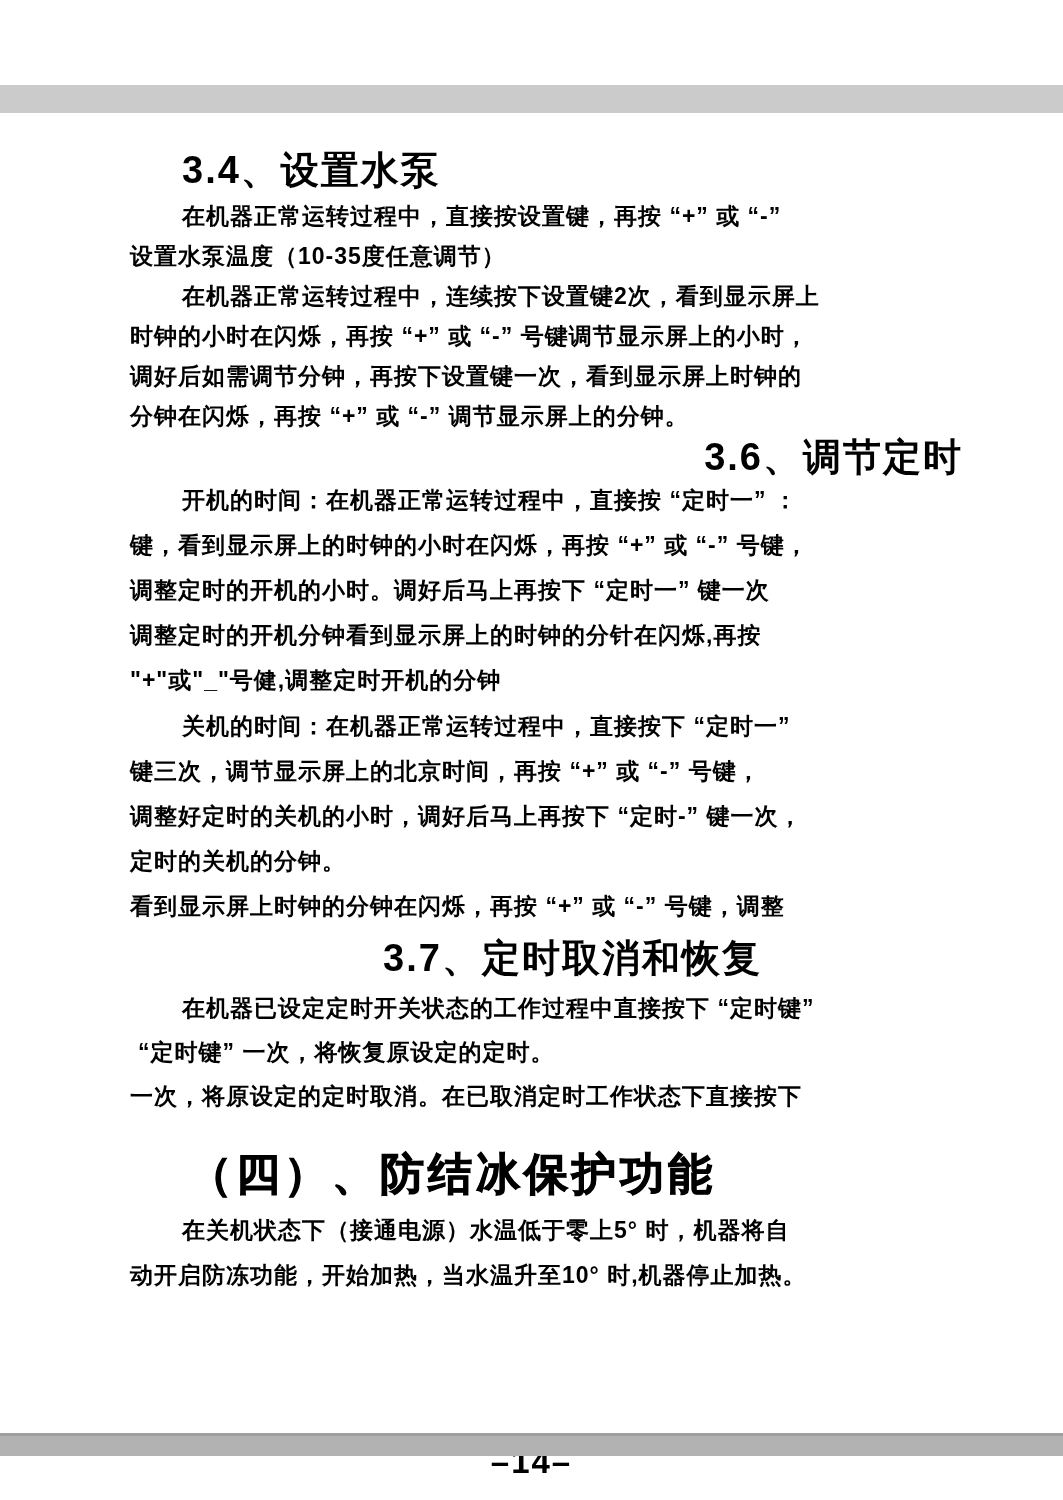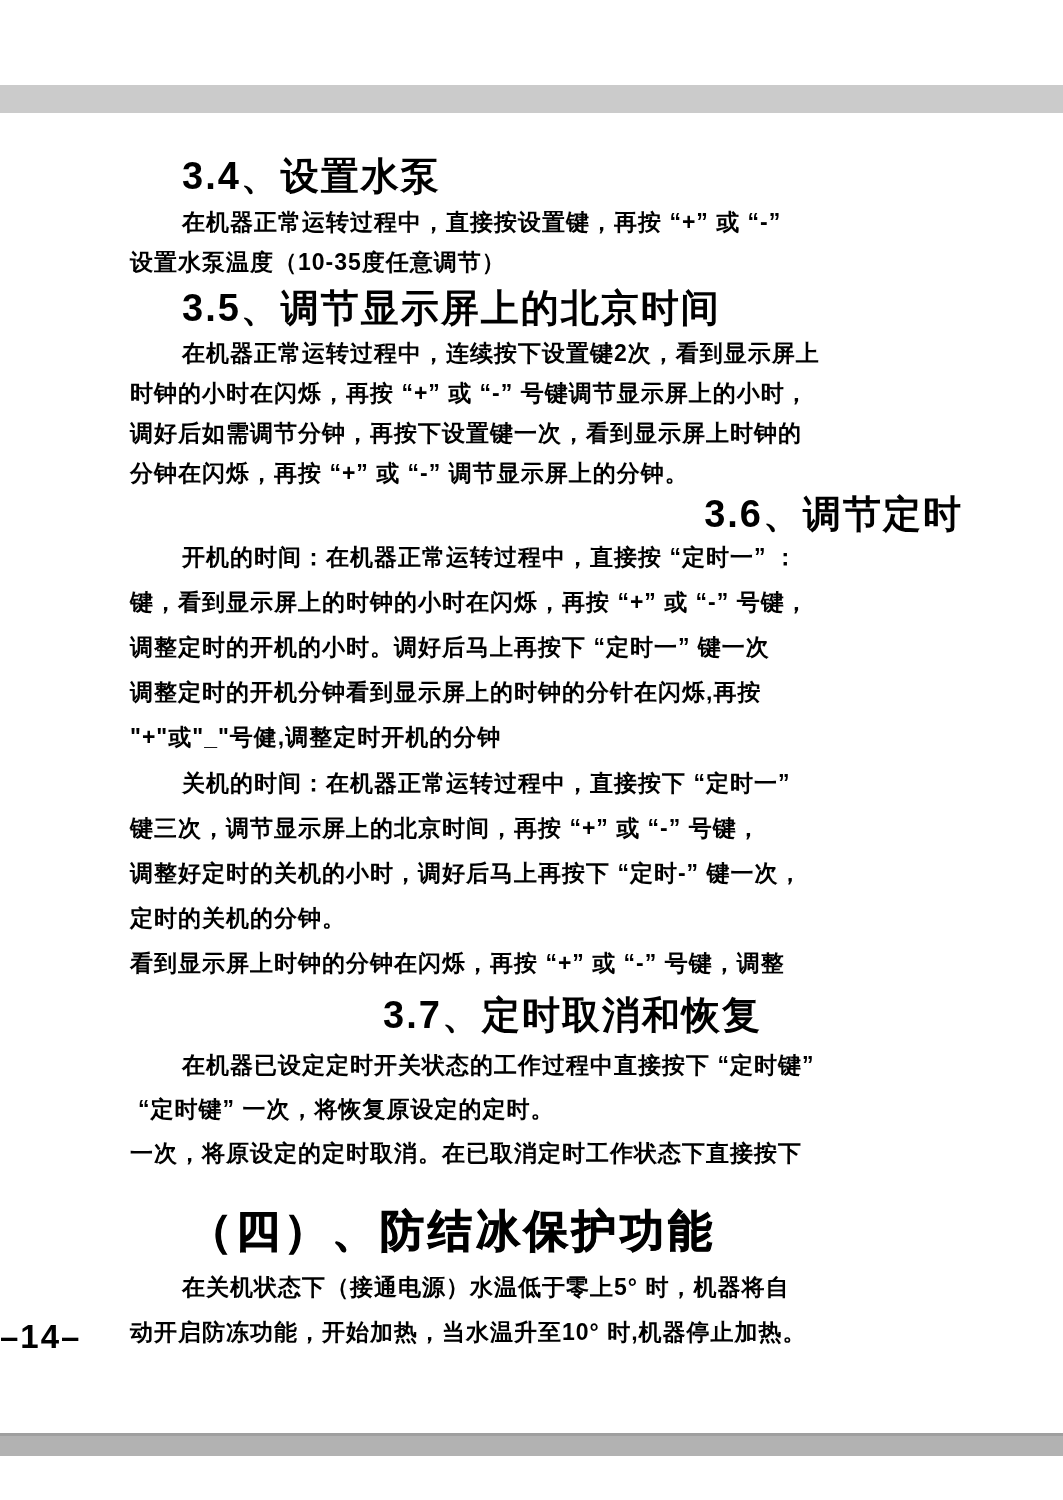--- a/index.html
+++ b/index.html
@@ -30,21 +30,21 @@
     left: 0;
     top: 1433px;
     width: 100%;
     height: 20px;
     background: #b2b2b2;
     border-top: 3px solid #9f9f9f;
   }
   .content {
     position: absolute;
     left: 130px;
-    top: 152px;
+    top: 146px;
     width: 833px;
   }
   .sec-heading {
     font-size: 38px;
     line-height: 42px;
     padding-left: 52px;
     letter-spacing: 2px;
     white-space: nowrap;
   }
   .sec-heading.h34 { line-height: 48px; margin-bottom: 2px; }
@@ -69,43 +69,43 @@
   }
   .lh40 .line { line-height: 40px; }
   .lh44 .line { line-height: 44px; }
   .lh45 .line { line-height: 45px; }
   .para .line.first { padding-left: 52px; }
   .para .line.indent-sm { padding-left: 8px; }
   .para.gap-before { margin-top: 1px; }
   .page-number {
     position: absolute;
     left: 0;
-    top: 1320px;
+    top: 1445px;
     width: 100%;
+    text-align: center;
     font-size: 33px;
     line-height: 34px;
     letter-spacing: 2px;
   }
 </style>
 </head>
 <body>
 
 <div class="page">
 
   <div class="bar-top"></div>
 
   <div class="content">
 
     <div class="sec-heading h34">3.4、设置水泵</div>
     <div class="para lh40">
       <div class="line first">在机器正常运转过程中，直接按设置键，再按 “+” 或 “-”</div>
       <div class="line">设置水泵温度（10-35度任意调节）</div>
     </div>
 
-    <div class="sec-heading h35">3.5、调节显示屏上的北京时间</div>
     <div class="para lh40">
       <div class="line first">在机器正常运转过程中，连续按下设置键2次，看到显示屏上</div>
       <div class="line">时钟的小时在闪烁，再按 “+” 或 “-” 号键调节显示屏上的小时，</div>
       <div class="line">调好后如需调节分钟，再按下设置键一次，看到显示屏上时钟的</div>
       <div class="line">分钟在闪烁，再按 “+” 或 “-” 调节显示屏上的分钟。</div>
     </div>
 
     <div class="sec-heading h36">3.6、调节定时</div>
     <div class="para lh45">
       <div class="line first">开机的时间：在机器正常运转过程中，直接按 “定时一” ：</div>

